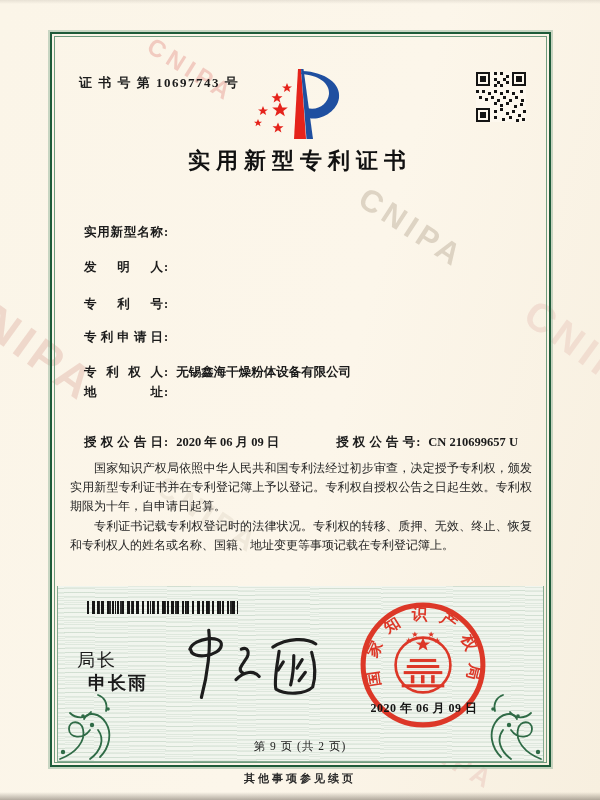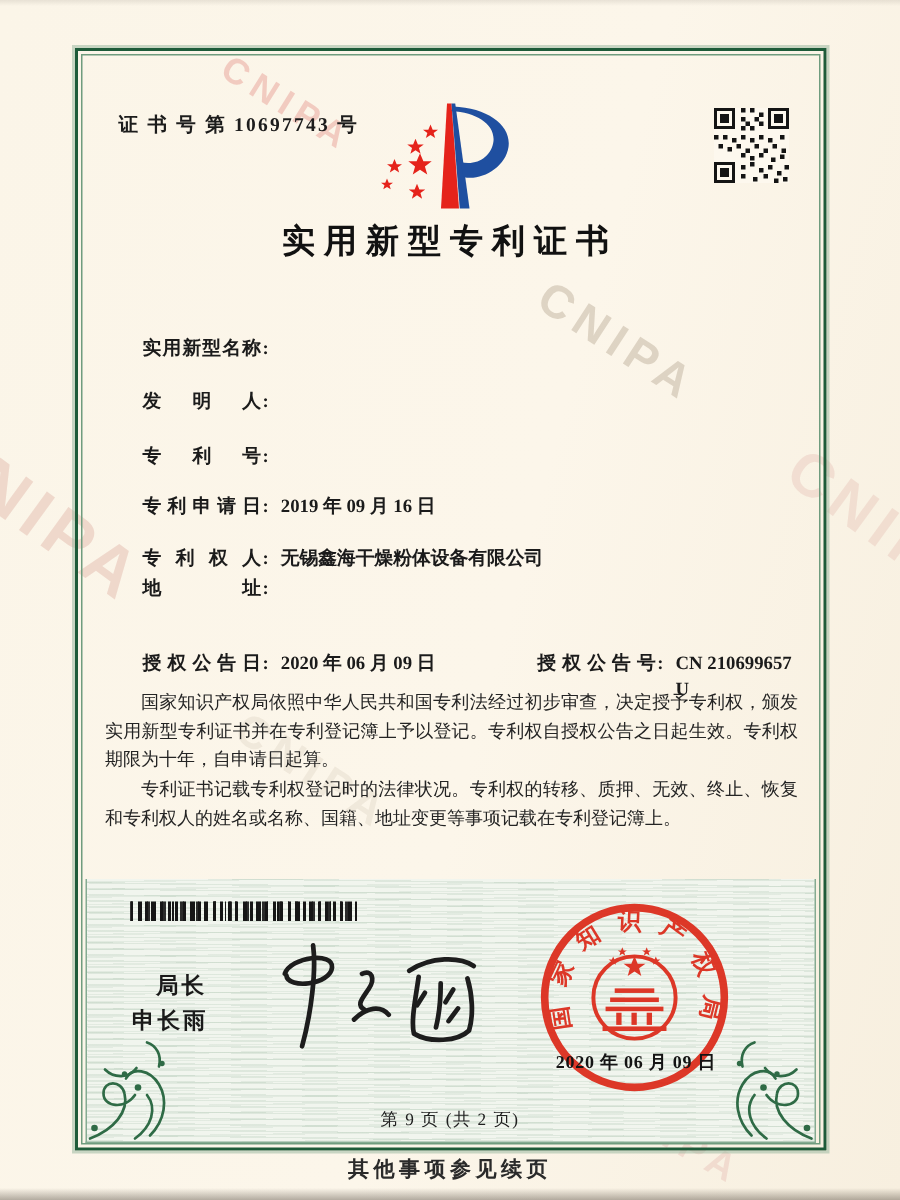--- a/index.html
+++ b/index.html
@@ -29,43 +29,43 @@
   .corner{position:absolute;bottom:-2px;width:64px;height:74px;}
   .corner-l{left:-2px;}
   .corner-r{right:-2px;transform:scaleX(-1);}
   
   .certno{position:absolute;left:79px;top:74px;font-size:13px;font-weight:bold;
           letter-spacing:1.5px;color:#1c1c1c;z-index:4;}
   .title{position:absolute;left:0;right:0;top:146px;text-align:center;font-size:22px;
          font-weight:bold;letter-spacing:6px;color:#111;z-index:4;}
   .row{position:absolute;left:84px;width:448px;display:flex;align-items:flex-start;
        font-size:12.5px;font-weight:bold;color:#1b1b1b;line-height:1.35;z-index:4;}
-  .flabel{flex:none;display:inline-block;width:79px;text-align:justify;text-align-last:justify;margin-left:11px;}
+  .flabel{flex:none;display:inline-block;width:79px;text-align:justify;text-align-last:justify;}
   .colon{flex:none;padding:0 8px 0 1px;}
   .fvalue{flex:1;}
   .gval1{flex:0 0 160px;}
   .paras{position:absolute;left:70px;top:459px;width:462px;z-index:4;}
   .paras p{margin:0;text-indent:2em;text-align:justify;font-size:12px;line-height:1.6;
            color:#242424;font-weight:500;}
   .barcode{position:absolute;left:87px;top:601px;width:151px;height:13px;z-index:5;
      background:
        repeating-linear-gradient(90deg,#161616 0 2px,transparent 2px 5px),
        repeating-linear-gradient(90deg,#161616 0 1px,transparent 1px 7px),
        repeating-linear-gradient(90deg,rgba(22,22,22,.9) 0 2px,transparent 2px 11px);}
-  .director-title{position:absolute;left:104px;top:648px;font-size:15px;font-weight:bold;
+  .director-title{position:absolute;left:77px;top:648px;font-size:18px;font-weight:normal;
                   color:#1a1a1a;letter-spacing:2px;z-index:5;}
-  .director-name{position:absolute;left:88px;top:671px;font-size:15px;font-weight:bold;
+  .director-name{position:absolute;left:88px;top:671px;font-size:18px;font-weight:bold;
                  color:#1a1a1a;letter-spacing:2px;z-index:5;}
   .signature{position:absolute;left:172px;top:624px;z-index:6;}
   .seal{position:absolute;left:356px;top:598px;z-index:6;opacity:.93;}
   .seal-date{position:absolute;left:362px;top:700px;width:124px;text-align:center;
              font-size:12px;font-weight:bold;color:#141414;z-index:7;letter-spacing:.5px;}
   .footer-page{position:absolute;left:0;right:0;top:739px;text-align:center;font-size:11.5px;
                color:#202020;letter-spacing:1px;z-index:5;}
-  .cont-note{position:absolute;left:0;right:0;top:771px;text-align:center;font-size:14px;
+  .cont-note{position:absolute;left:0;right:0;top:771px;text-align:center;font-size:11px;
              font-weight:bold;color:#2a2a2a;letter-spacing:3px;z-index:4;}
   .edge-b{position:absolute;left:0;right:0;bottom:0;height:8px;z-index:9;
           background:linear-gradient(rgba(60,50,40,0),rgba(60,50,40,.38));}
   .edge-t{position:absolute;left:0;right:0;top:0;height:4px;z-index:9;
           background:linear-gradient(rgba(60,50,40,.10),rgba(60,50,40,0));}
 </style>
 </head>
 <body>
 
 <div class="stage">
@@ -199,21 +199,20 @@
     <span class="flabel">发明人</span>
       <span class="colon">:</span>
   </div>
   <div class="row" style="top:296px">
     <span class="flabel">专利号</span>
       <span class="colon">:</span>
   </div>
   <div class="row" style="top:329px">
     <span class="flabel">专利申请日</span>
       <span class="colon">:</span>
-    <span class="fvalue">2019 年 09 月 16 日</span>
   </div>
   <div class="row" style="top:364px">
     <span class="flabel">专利权人</span>
       <span class="colon">:</span>
     <span class="fvalue">无锡鑫海干燥粉体设备有限公司</span>
   </div>
   <div class="row" style="top:384px">
     <span class="flabel">地址</span>
       <span class="colon">:</span>
   </div>

